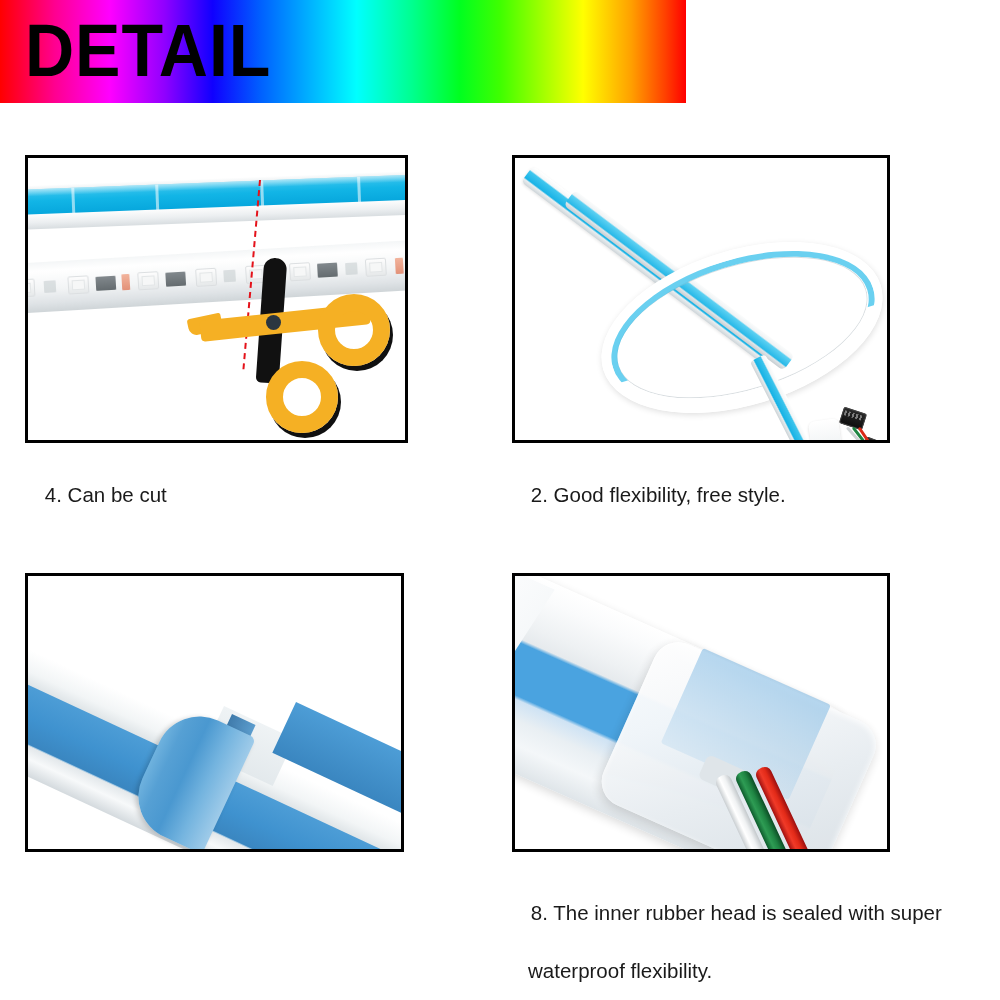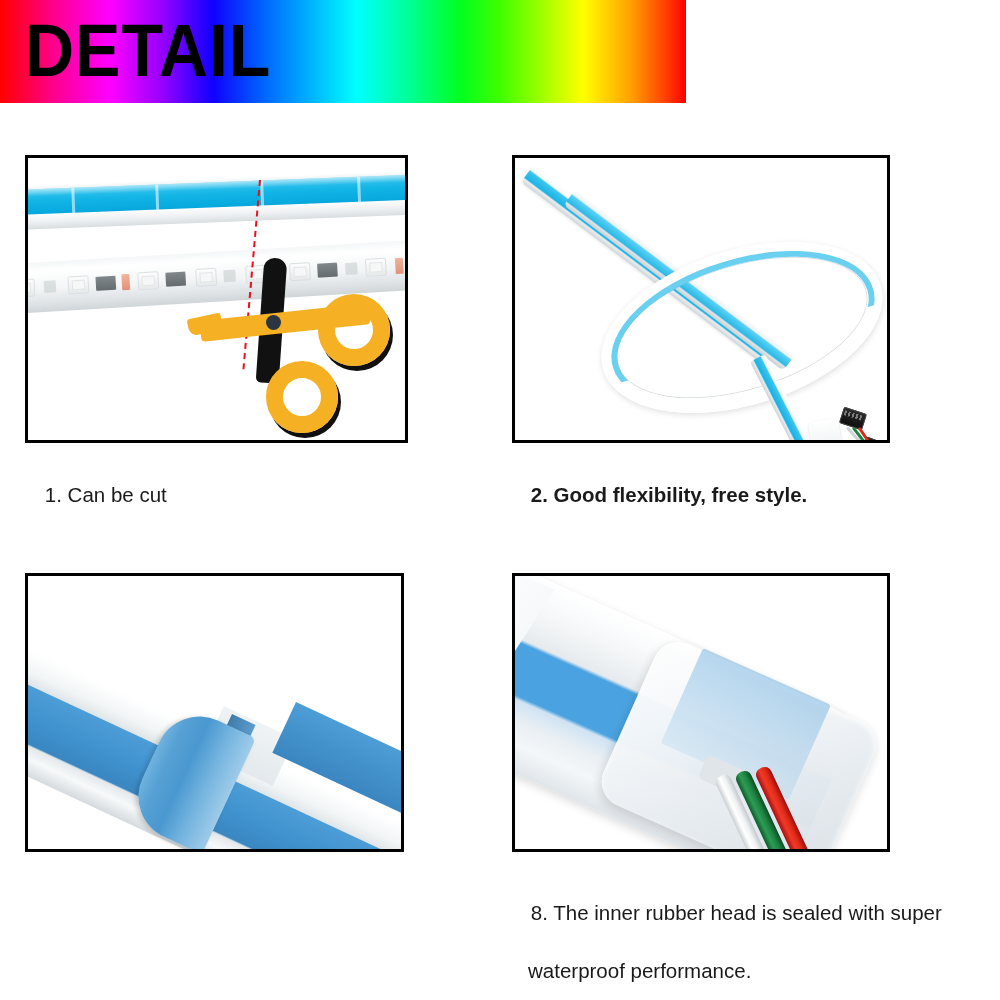--- a/index.html
+++ b/index.html
@@ -79,21 +79,21 @@
   .caption .cap-line2 {
     display: block;
     padding-left: 20px;
   }
 
   
   #card-1 .photo-frame { left: 25px;  top: 155px; width: 383px; height: 288px; }
   #card-1 .caption     { left: 22px;  top: 451px; }
 
   #card-2 .photo-frame { left: 512px; top: 155px; width: 378px; height: 288px; }
-  #card-2 .caption     { left: 508px; top: 451px; font-weight: bold; }
+  #card-2 .caption     { left: 508px; top: 451px; }
 
   #card-3 .photo-frame { left: 25px;  top: 573px; width: 379px; height: 279px; }
   #card-3 .caption     { left: 22px;  top: 869px; }
 
   #card-4 .photo-frame { left: 512px; top: 573px; width: 378px; height: 279px; }
   #card-4 .caption     { left: 508px; top: 869px; }
 
   .photo-inner {
     position: absolute;
     left: 0; top: 0; right: 0; bottom: 0;
@@ -544,21 +544,21 @@
         <div class="sc-arm-tip"></div>
         <div class="sc-arm"></div>
         <div class="sc-ring" id="sc-ring-a"></div>
         <div class="sc-ring" id="sc-ring-b"></div>
         <div class="sc-pivot"></div>
       </div>
 
     </div>
   </div>
   <div class="caption">
-    <span>1. Can be cut</span>
+    <span>4. Can be cut</span>
   </div>
 </div>
 
 <div class="card" id="card-2">
   <div class="photo-frame">
     <div class="photo-inner flex-scene">
       <div class="fx-straight"></div>
       <div class="fx-straight2"></div>
       <div class="fx-loop"></div>
       <div class="fx-loop-inner"></div>
@@ -602,15 +602,15 @@
       <div class="hd-cap"></div>
       <div class="hd-cap-tint"></div>
       <div class="hd-wire-slot"></div>
       <div class="hd-wire hd-wire-white"></div>
       <div class="hd-wire hd-wire-green"></div>
       <div class="hd-wire hd-wire-red"></div>
     </div>
   </div>
   <div class="caption">
     <span>8. The inner rubber head is sealed with super</span>
-    <span class="cap-line2">waterproof performance.</span>
+    <span class="cap-line2">waterproof flexibility.</span>
   </div>
 </div>
 
 </body></html>

